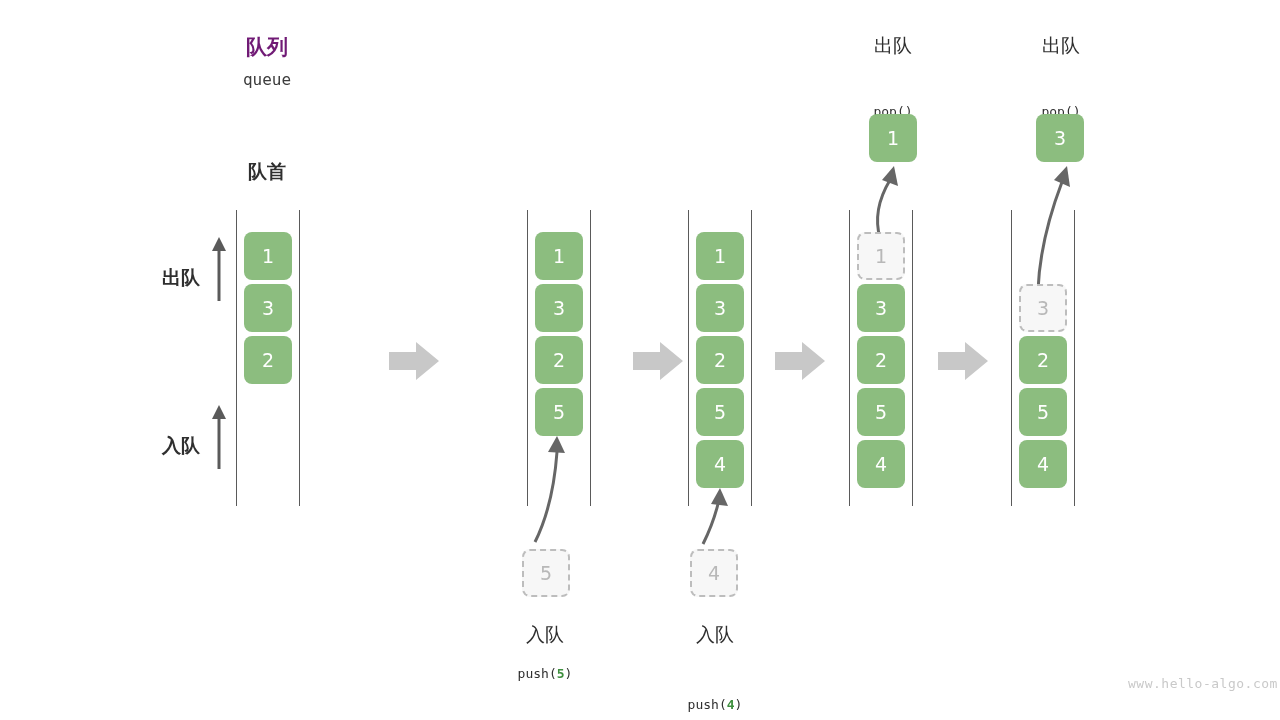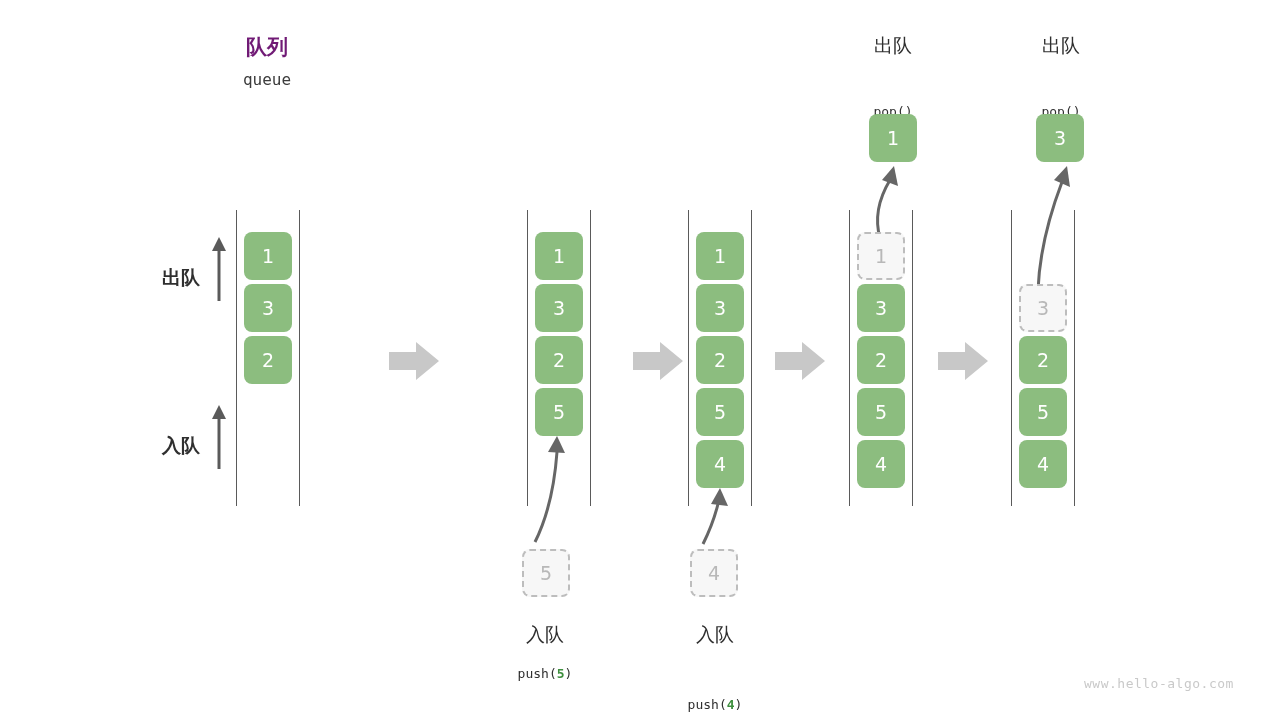--- a/index.html
+++ b/index.html
@@ -104,20 +104,21 @@
   .block-arrow { color: #c8c8c8; }
 </style>
 </head>
 <body>
 
 <div id="stage">
 
   <div class="abs title-cn" style="left:192px; top:33px; width:150px;">队列</div>
   <div class="abs title-en" style="left:192px; top:70px; width:150px;">queue</div>
 
+  <div class="abs cap-cn" style="left:192px; top:159px; width:150px;">队首</div>
 
   <div class="abs side-label" style="left:120px; top:265px; width:80px;">出队</div>
   <svg class="abs" style="left:208px; top:235px;" width="22" height="68">
     <line x1="11" y1="66" x2="11" y2="12" stroke="#5a5a5a" stroke-width="3"></line>
     <polygon points="11,2 4,16 18,16" fill="#5a5a5a"></polygon>
   </svg>
 
   <div class="abs side-label" style="left:120px; top:433px; width:80px;">入队</div>
   <svg class="abs" style="left:208px; top:403px;" width="22" height="68">
     <line x1="11" y1="66" x2="11" y2="12" stroke="#5a5a5a" stroke-width="3"></line>
@@ -212,15 +213,15 @@
   </svg>
 
   <div class="abs rail" style="left:1011px; top:210px; height:296px;"></div>
   <div class="abs rail" style="left:1074px; top:210px; height:296px;"></div>
 
   <div class="abs cell ghost" style="left:1019px; top:284px;">3</div>
   <div class="abs cell" style="left:1019px; top:336px;">2</div>
   <div class="abs cell" style="left:1019px; top:388px;">5</div>
   <div class="abs cell" style="left:1019px; top:440px;">4</div>
 
-  <div class="abs watermark" style="left:1084px; top:676px;text-align:right;">www.hello-algo.com</div>
+  <div class="abs watermark" style="left:1128px; top:676px;text-align:right;">www.hello-algo.com</div>
 
 </div>
 
 </body></html>

